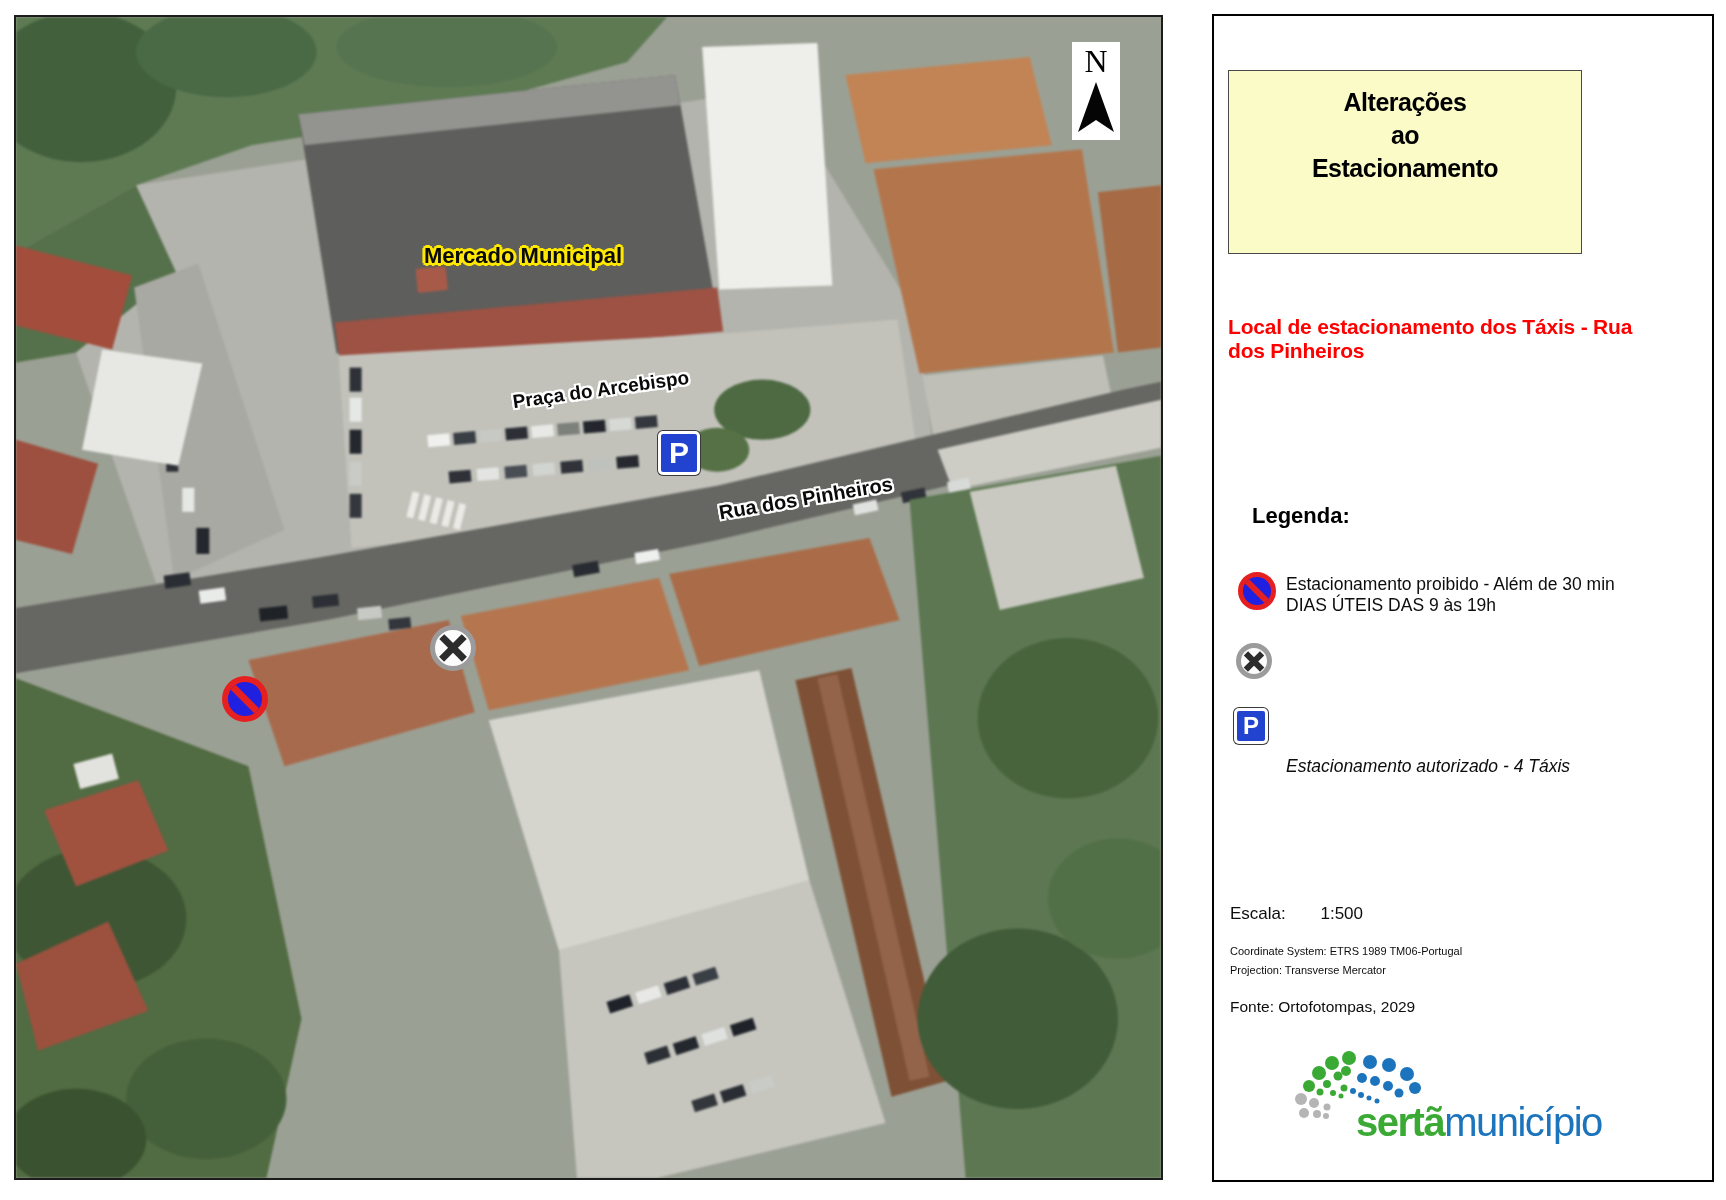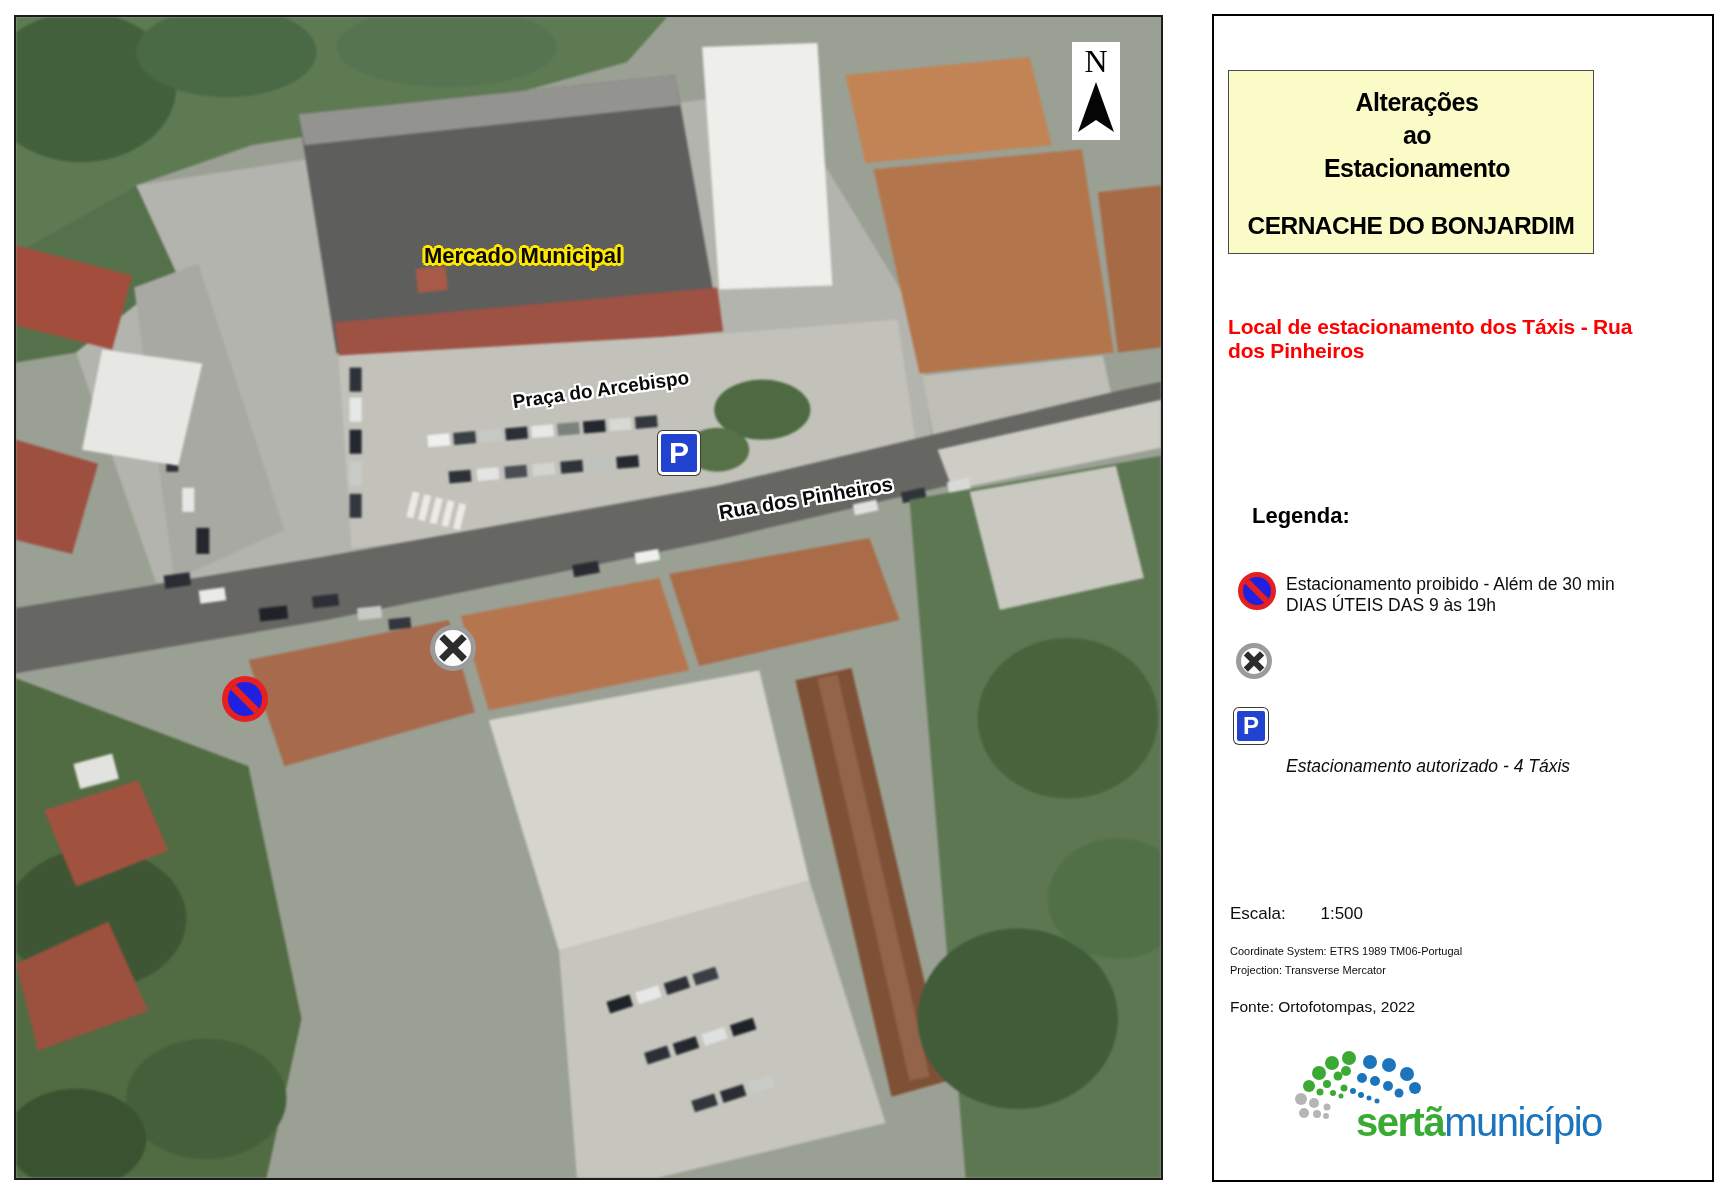--- a/index.html
+++ b/index.html
@@ -44,21 +44,21 @@
   .endsign i.a{transform:translateX(-50%) rotate(45deg);}
   .endsign i.b{transform:translateX(-50%) rotate(-45deg);}
   .endsign.on-map{left:414px;top:608px;width:36px;height:36px;}
   .endsign.in-legend{left:22px;top:627px;width:26px;height:26px;}
   .endsign.in-legend i{width:6px;}
 
   
   .panel{position:absolute;left:1212px;top:14px;width:498px;height:1164px;
          border:2px solid #000;background:#fff;}
   .titlebox{position:absolute;left:14px;top:54px;width:352px;height:182px;
-            background:#fbfbc8;border:1px solid #4a4a4a;padding-left:12px;}
+            background:#fbfbc8;border:1px solid #4a4a4a;}
   .titlebox .main{margin-top:15px;text-align:center;font-size:25px;font-weight:700;
                   line-height:33px;white-space:pre-line;letter-spacing:-0.5px;color:#000;}
   .titlebox .sub{position:absolute;left:0;right:0;bottom:13px;text-align:center;
                  font-size:24.5px;font-weight:700;letter-spacing:-0.5px;color:#000;white-space:nowrap;}
   .note{position:absolute;left:14px;width:468px;color:#ff0000;font-weight:700;
         font-size:21px;line-height:24px;white-space:pre-line;letter-spacing:-0.2px;}
   .note1{top:299px;} .note2{top:372px;}
   .legend-h{position:absolute;left:14px;top:487px;font-size:22px;font-weight:700;color:#000;margin-left:24px;}
   .ltext{position:absolute;font-size:17.5px;line-height:21px;white-space:pre-line;color:#0d0d0d;}
   .l1{left:72px;top:558px;} .l2{left:66px;top:629px;} .l3{left:72px;top:740px;font-style:italic;}
@@ -220,21 +220,20 @@
       <i class="b"></i>
   </div>
 </div>
 
 <div class="panel">
 
   <div class="titlebox">
     <div class="main">Alterações
 ao
 Estacionamento</div>
-    <div class="sub">CERNACHE DO BONJARDIM</div>
   </div>
 
   <div class="note note1">Local de estacionamento dos Táxis - Rua
 dos Pinheiros</div>
 
   <div class="legend-h">Legenda:</div>
 
   <div class="noparking in-legend">
       <i></i>
     </div>
@@ -254,21 +253,21 @@
   <div class="scale">
     <span>Escala:</span>
     <span class="v">1:500</span>
   </div>
 
   <div class="meta">
     <div>Coordinate System: ETRS 1989 TM06-Portugal</div>
     <div>Projection: Transverse Mercator</div>
   </div>
 
-  <div class="fonte">Fonte: Ortofotompas, 2022</div>
+  <div class="fonte">Fonte: Ortofotompas, 2029</div>
 
   <div class="logo">
     <svg width="135" height="80" viewBox="0 0 135 80">
       <g fill="#1c75bc">
         <circle cx="76" cy="14" r="7"></circle>
           <circle cx="95" cy="17" r="7"></circle>
           <circle cx="113" cy="26" r="7"></circle>
         <circle cx="121" cy="40" r="6"></circle>
           <circle cx="68" cy="30" r="5"></circle>
           <circle cx="81" cy="33" r="5"></circle>

